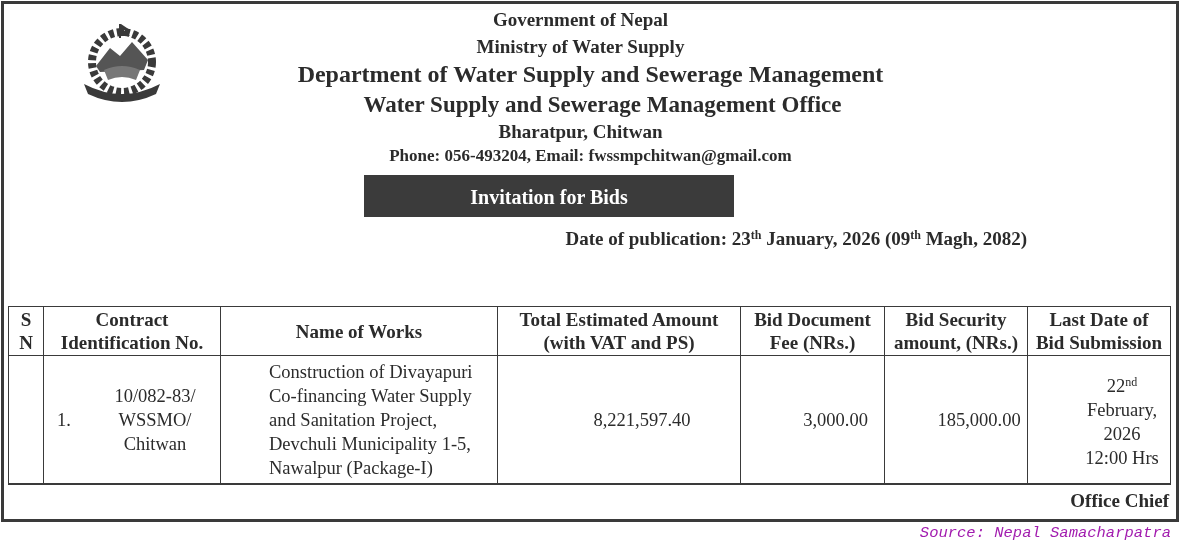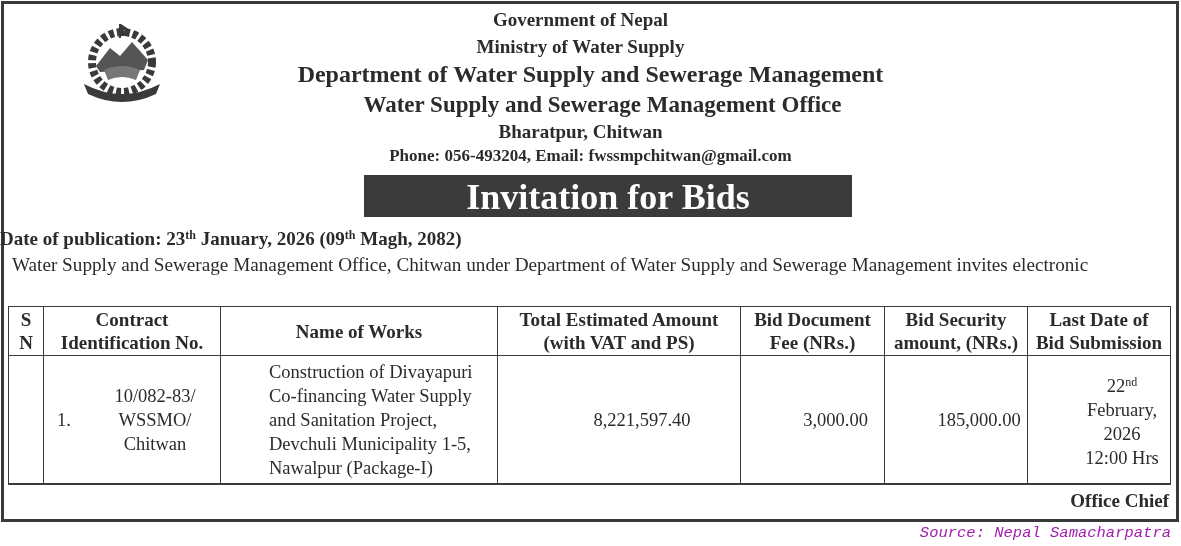--- a/index.html
+++ b/index.html
@@ -6,22 +6,22 @@
   body { width:1181px; height:546px; position:relative; overflow:hidden; font-family:"Liberation Serif", "DejaVu Serif", serif; color:#2b2b2b; }
   .frame { position:absolute; left:1px; top:1px; width:1172px; height:515px; border:3px solid #3a3a3a; box-sizing:content-box; }
   .emblem { position:absolute; left:74px; top:20px; width:96px; height:88px; }
   .hdr { position:absolute; left:0; width:1181px; text-align:center; font-weight:bold; white-space:nowrap; }
   .h1 { top:9px; font-size:19px; left:-10px; }
   .h2 { top:36px; font-size:19px; left:-10px; }
   .h3 { top:61px; font-size:24px; left:0px; }
   .h4 { top:92px; font-size:23px; left:12px; }
   .h5 { top:121px; font-size:19px; left:-10px; }
   .h6 { top:146px; font-size:17px; left:0px; }
-  .banner { position:absolute; left:364px; top:175px; width:488px; height:42px; background:#3b3b3b; color:#ffffff; font-weight:bold; font-size:36px; text-align:center; line-height:44px; }
-  .pubdate { position:absolute; left:0; width:1027px; top:228px; text-align:left; font-weight:bold; font-size:19px; white-space:nowrap; }
+  .banner { position:absolute; left:364px; top:175px; width:370px; height:42px; background:#3b3b3b; color:#ffffff; font-weight:bold; font-size:20px; text-align:center; line-height:44px; }
+  .pubdate { position:absolute; left:0; width:1027px; top:228px; text-align:right; font-weight:bold; font-size:19px; white-space:nowrap; }
   .pubdate sup { font-size:12px; vertical-align:6px; }
   .intro { position:absolute; left:12px; top:253px; width:1160px; font-size:19.2px; line-height:24px; text-align:justify; white-space:nowrap; }
   table.bids { position:absolute; left:8px; top:306px; width:1162px; border-collapse:collapse; table-layout:fixed; }
   table.bids td, table.bids th { border:1.5px solid #3a3a3a; text-align:center; vertical-align:middle; padding:0 2px; }
   table.bids th { font-weight:bold; font-size:19px; line-height:23px; height:48px; }
   table.bids td { font-size:18.5px; line-height:24px; height:127px; }
   table.bids td.works { text-align:left; padding-left:8px; }
   table.bids tr.outer-bottom td { border-bottom:2.5px solid #3a3a3a;padding-left:48px; }
   table.bids sup { font-size:12px; vertical-align:6px; }
   .signature { position:absolute; right:12px; top:490px; font-weight:bold; font-size:19px;margin-left:15px; }
@@ -48,21 +48,20 @@
 <div class="hdr h3">Department of Water Supply and Sewerage Management</div>
 <div class="hdr h4">Water Supply and Sewerage Management Office</div>
 <div class="hdr h5">Bharatpur, Chitwan</div>
 <div class="hdr h6">Phone: 056-493204, Email: fwssmpchitwan@gmail.com</div>
 
 <div class="banner">Invitation for Bids</div>
 
 <div class="pubdate"><span>Date of publication: 23</span><sup>th</sup><span> January, 2026 (09</span><sup>th</sup><span> Magh, 2082)</span></div>
 
 <div class="intro">
-  <div>Water Supply and Sewerage Management Office, Chitwan under Department of Water Supply and Sewerage Management invites electronic</div>
 </div>
 
 <table class="bids">
   <colgroup>
     <col style="width:35px">
     <col style="width:177px">
     <col style="width:277px">
     <col style="width:243px">
     <col style="width:144px">
     <col style="width:143px">

